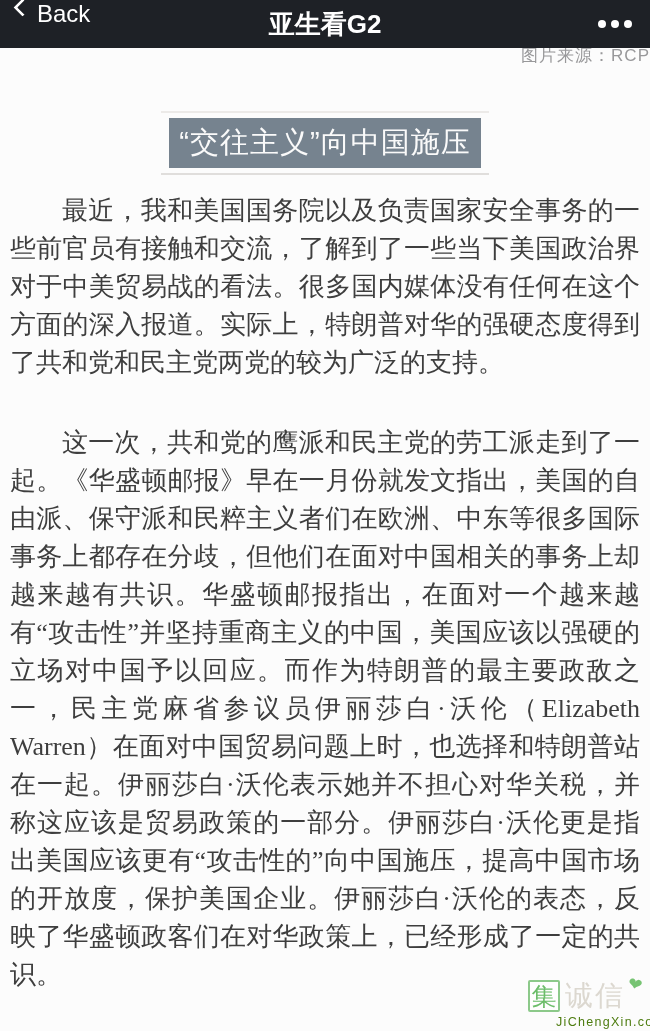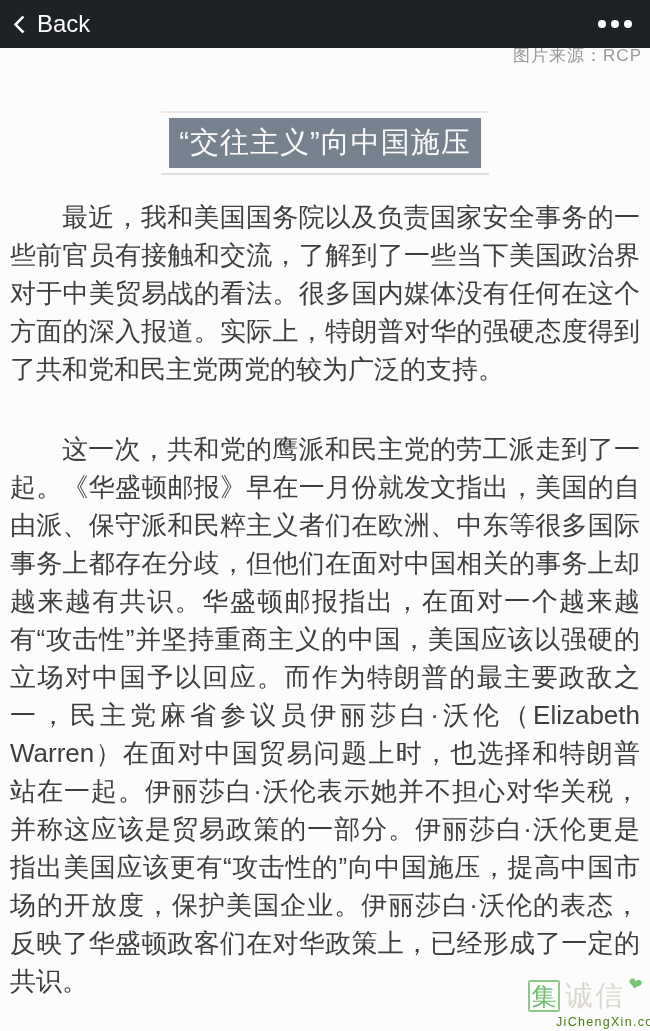--- a/index.html
+++ b/index.html
@@ -20,21 +20,21 @@
     top: 0; left: 0;
     width: 650px;
     height: 48px;
     background: #1e2126;
     display: flex;
     align-items: center;
     z-index: 5;
   }
   .back-btn {
     display: flex;
-    align-items: center;
+    align-items: flex-start;
     color: #ffffff;
     font-size: 24px;
     padding-left: 16px;
     cursor: pointer;
     height: 100%;
   }
   .chevron-left {
     display: inline-block;
     width: 13px;
     height: 13px;
@@ -80,21 +80,21 @@
   }
 
   .caption-clip {
     height: 20px;
     overflow: hidden;
   }
   .image-caption {
     font-size: 17px;
     color: #98989a;
     text-align: right;
-    padding-right: 8px;
+    padding-right: 0;
     margin-top: -4px;
     letter-spacing: 1px;
   }
 
   .heading-section {
     margin-top: 43px;
     text-align: center;
   }
   .heading-wrap {
     display: inline-block;
@@ -106,25 +106,26 @@
     background: #76838f;
     color: #fafafa;
     font-size: 29px;
     padding: 5px 10px;
     letter-spacing: 1px;
     white-space: nowrap;
   }
 
   .article-body {
     padding: 0 10px;
-    margin-top: 23px;
+    margin-top: 17px;
     color: #3e3e3e;
     font-size: 26px;
     line-height: 38px;
     text-align: justify;
+    font-family: Liberation Serif, serif;
   }
   .article-body p {
     text-indent: 2em;
     margin-bottom: 42px;
   }
 
   
   .watermark {
     position: absolute;
     right: 6px;
@@ -177,20 +178,21 @@
 </head>
 <body>
 
 <div id="app">
 
   <div class="navbar">
     <div class="back-btn">
       <span class="chevron-left"></span>
       <span>Back</span>
     </div>
+    <div class="nav-title">亚生看G2</div>
     <div class="more-btn">
       <span class="dot"></span>
       <span class="dot"></span>
       <span class="dot"></span>
     </div>
   </div>
 
   <div class="content">
 
     <div class="caption-clip">

